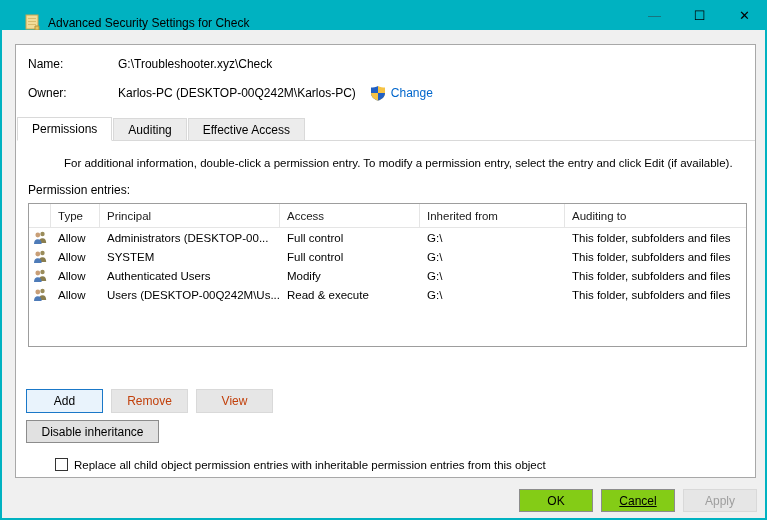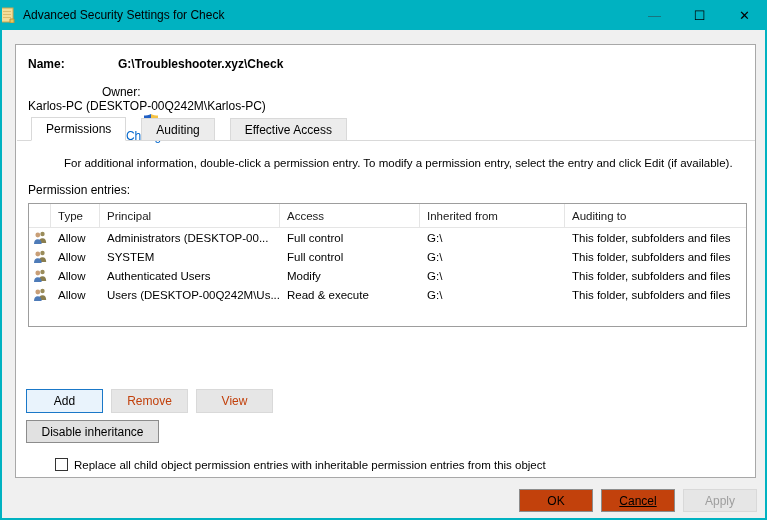--- a/index.html
+++ b/index.html
@@ -6,50 +6,50 @@
   html,body { margin:0; padding:0; background:#d8d8d8; }
   .window {
     position:relative; width:767px; height:520px;
     background:#f0f0f0;
     border-left:2px solid #00b2c1; border-right:2px solid #00b2c1; border-bottom:2px solid #00b2c1;
     font-family:"Liberation Sans", sans-serif; font-size:12px; color:#000;
     overflow:hidden;
   }
   
   .titlebar { position:absolute; top:0; left:-2px; right:-2px; height:30px; background:#00b2c1;
-    display:flex; align-items:center; padding-left:0; }
+    display:flex; align-items:flex-end; padding-left:25px; }
   .title-icon { width:15px; height:16px; flex:0 0 auto; }
   .title-text { margin-left:8px; color:#000; font-size:12px; white-space:nowrap; }
   .controls { margin-left:auto; display:flex; height:30px; }
   .ctrl { width:45px; height:30px; display:flex; align-items:center; justify-content:center;
     font-size:13px; color:#000; cursor:default; }
   .ctrl-min { color:#1d6d76; }
   
   .panel { position:absolute; left:13px; top:44px; width:741px; height:434px;
     background:#ffffff; border:1px solid #a8a8a8; }
   .field-row { position:absolute; left:12px; display:flex; align-items:center; }
   .field-label { width:90px; color:#000; }
   .field-value { white-space:nowrap; }
-  .row-name { top:12px;font-weight:bold; }
-  .row-owner { top:40px;flex-direction:column; }
+  .row-name { top:12px; }
+  .row-owner { top:40px; }
   .shield-icon { width:16px; height:16px; margin-left:14px; margin-right:5px; }
   .change-link { color:#0066cc; cursor:pointer; text-decoration:none; }
   
   .tabstrip { position:absolute; left:1px; top:72px; right:0; height:24px;
     display:flex; align-items:flex-end; border-bottom:1px solid #d9d9d9; }
   .tab { height:22px; padding:0 14px; display:flex; align-items:center; justify-content:center;
     background:#ececec; border:1px solid #d9d9d9; border-bottom:none; margin-right:1px;
-    cursor:default; white-space:nowrap;margin-left:14px; }
+    cursor:default; white-space:nowrap; }
   .tab.active { height:24px; background:#ffffff; margin-bottom:-1px; border-bottom:1px solid #ffffff; }
   
   .description { position:absolute; left:12px; top:112px; right:10px;
     font-size:11.5px; white-space:nowrap; overflow:hidden;margin-left:36px; }
   .entries-label { position:absolute; left:12px; top:138px; }
   
-  .listview { position:absolute; left:12px; top:158px; width:719px; height:124px;
+  .listview { position:absolute; left:12px; top:158px; width:719px; height:144px;
     border:1px solid #9d9d9d; background:#fff; overflow:hidden; }
   .lv-grid { display:grid; grid-template-columns:22px 49px 180px 140px 145px 1fr; align-items:center; }
   .lv-header { height:24px; font-size:11.5px; color:#1a1a1a; }
   .lv-header .hcell { height:24px; display:flex; align-items:center; padding-left:7px;
     border-right:1px solid #e5e5e5; border-bottom:1px solid #e5e5e5; white-space:nowrap; overflow:hidden; }
   .lv-header .hcell.icon-col { padding-left:0; }
   .lv-row { height:19px; font-size:11.5px; }
   .lv-row .cell { padding-left:7px; white-space:nowrap; overflow:hidden; }
   .lv-row .icon-cell { display:flex; align-items:center; justify-content:center; padding:0; }
   
@@ -59,21 +59,21 @@
   .btn-remove { left:95px; top:344px; width:77px; }
   .btn-view { left:180px; top:344px; width:77px; }
   .btn.disabled { background:#e6e6e6; border-color:#d9d9d9; color:#c2410c; }
   .btn-disable-inh { left:10px; top:375px; width:133px; height:23px; }
   
   .checkbox-row { position:absolute; left:10px; top:413px; display:flex; align-items:center;padding-left:29px; }
   .checkbox { width:13px; height:13px; background:#fff; border:1px solid #333; margin-right:6px; flex:0 0 auto; }
   .checkbox-label { font-size:11.5px; white-space:nowrap; }
   
   .footer-btn { position:absolute; top:489px; width:74px; height:23px; display:flex;
-    align-items:center; justify-content:center; background:#c2410c; border:1px solid #8c8c8c;
+    align-items:center; justify-content:center; background:#84cc16; border:1px solid #8c8c8c;
     font-size:12px; cursor:default; }
   .btn-ok { left:517px; }
   .btn-cancel { left:599px;text-decoration:underline; }
   .btn-apply { left:681px; background:#e6e6e6; border-color:#d9d9d9; color:#9e9e9e; }
 </style>
 </head>
 <body>
 
 <div class="window">
 

